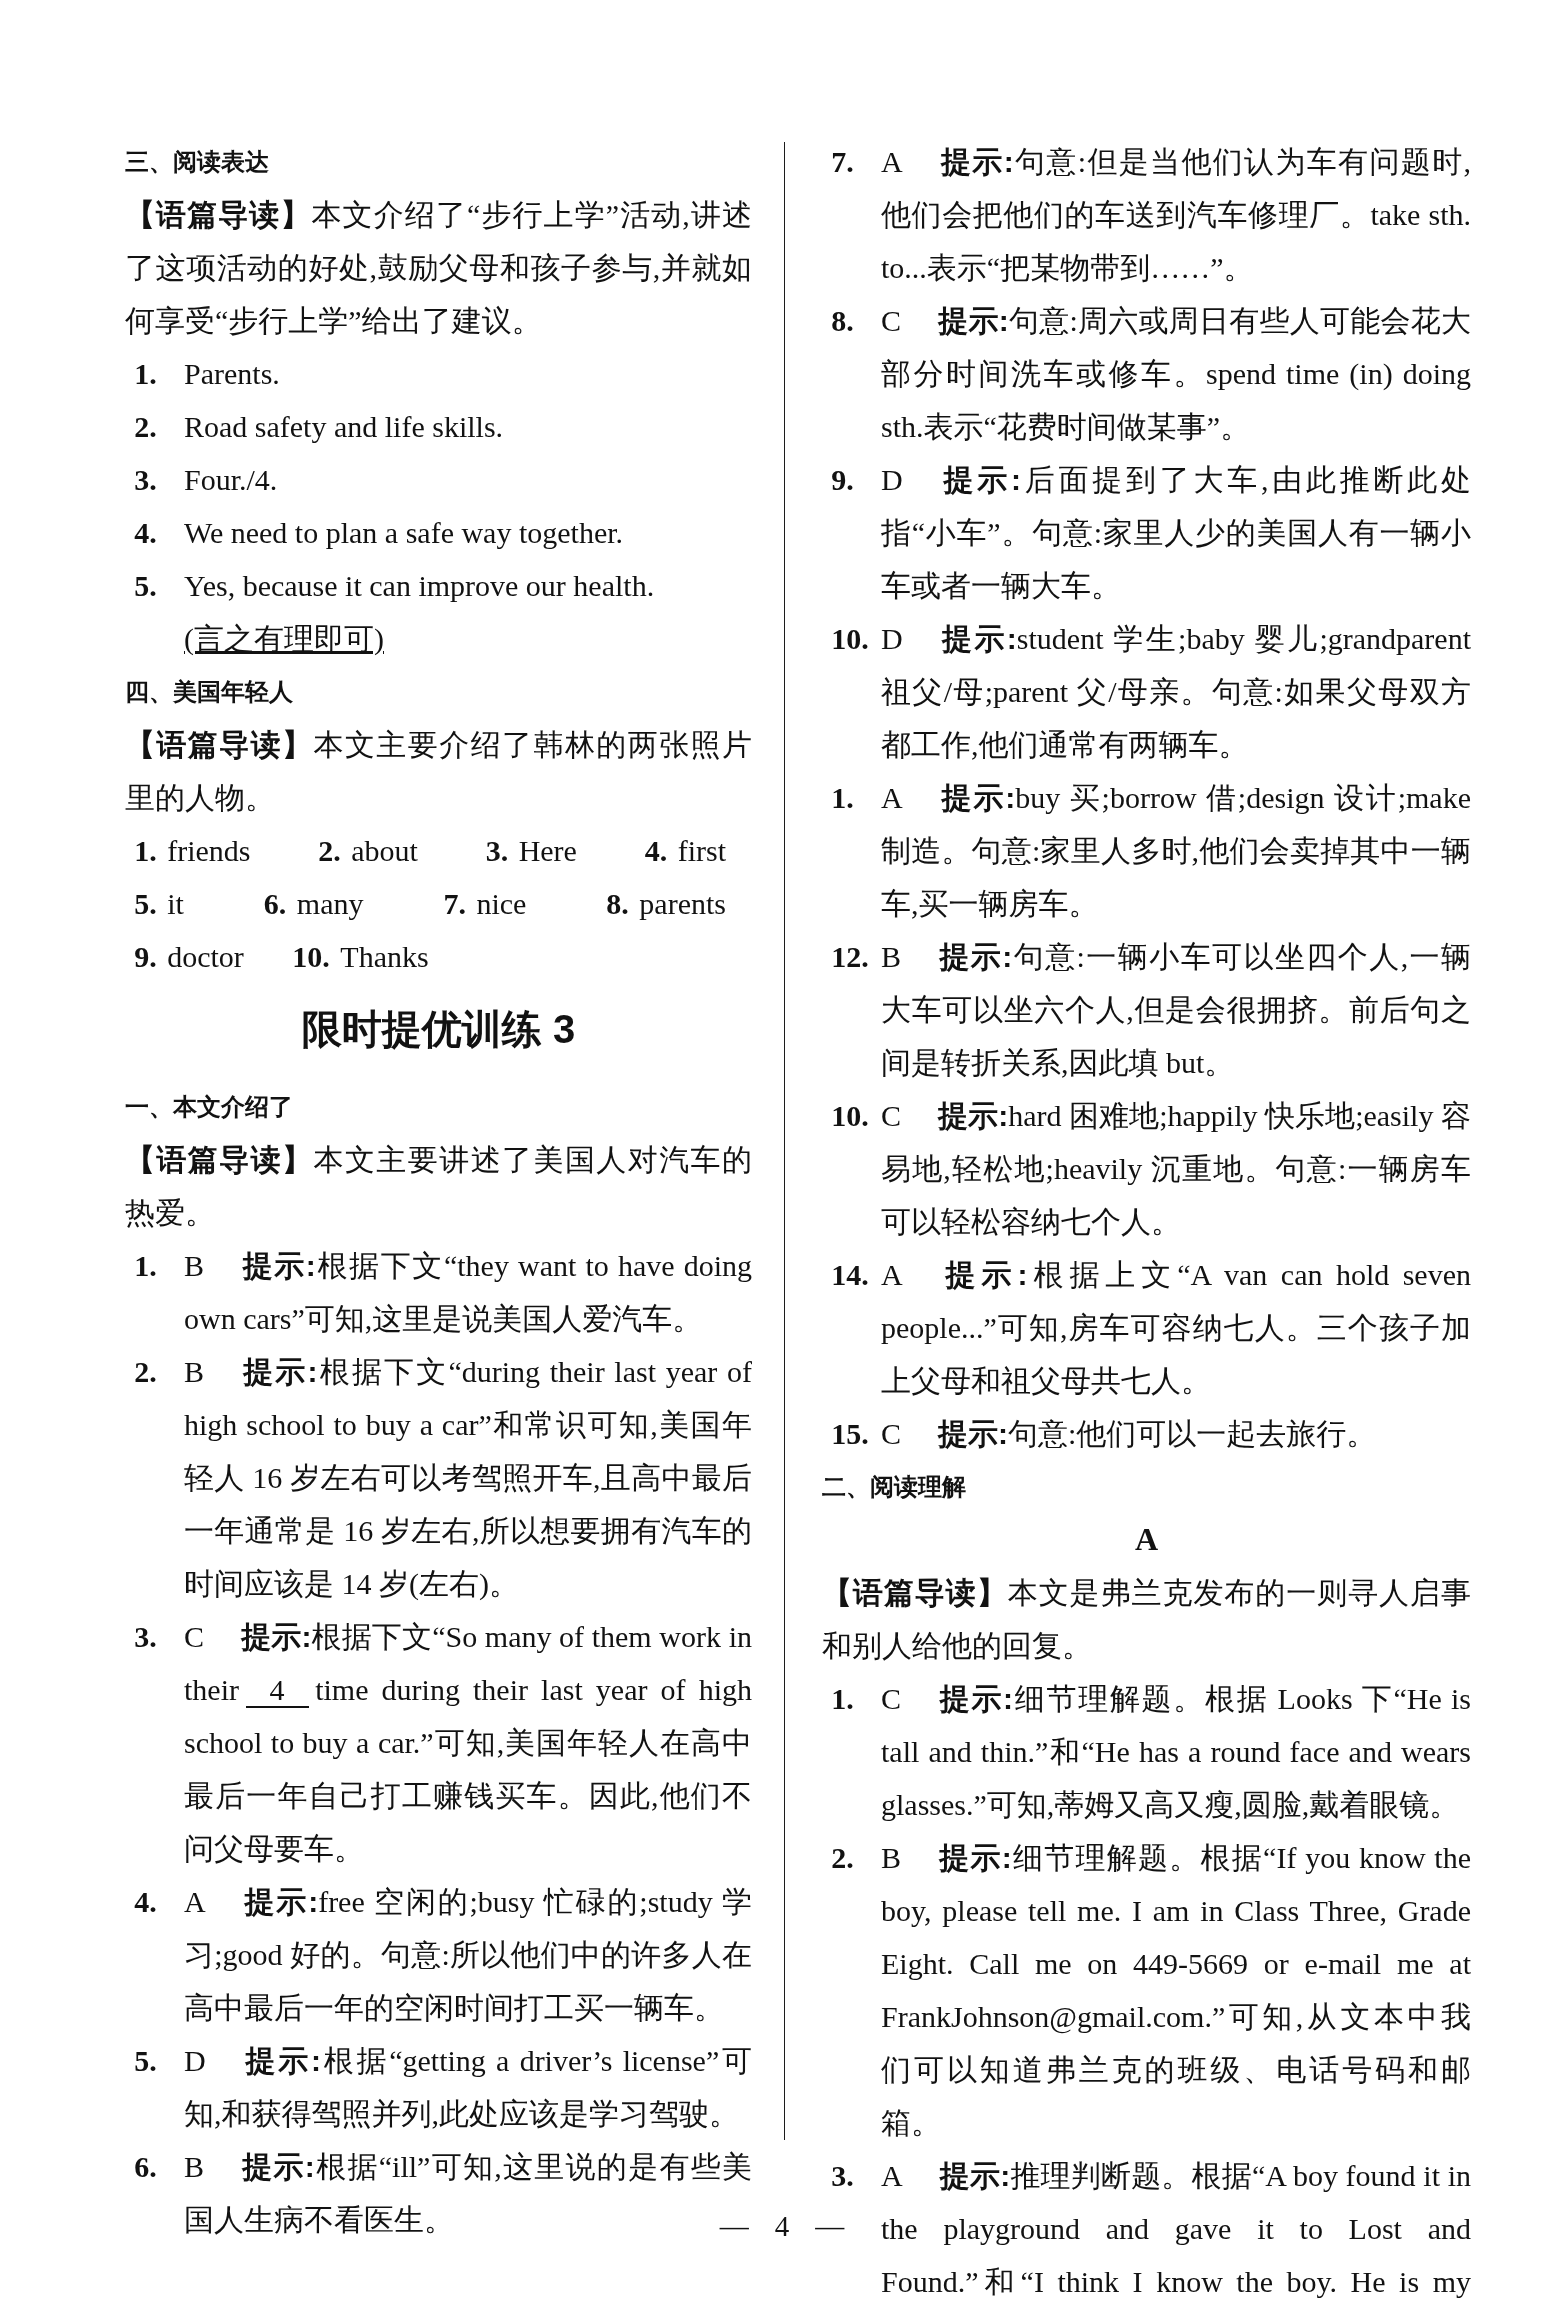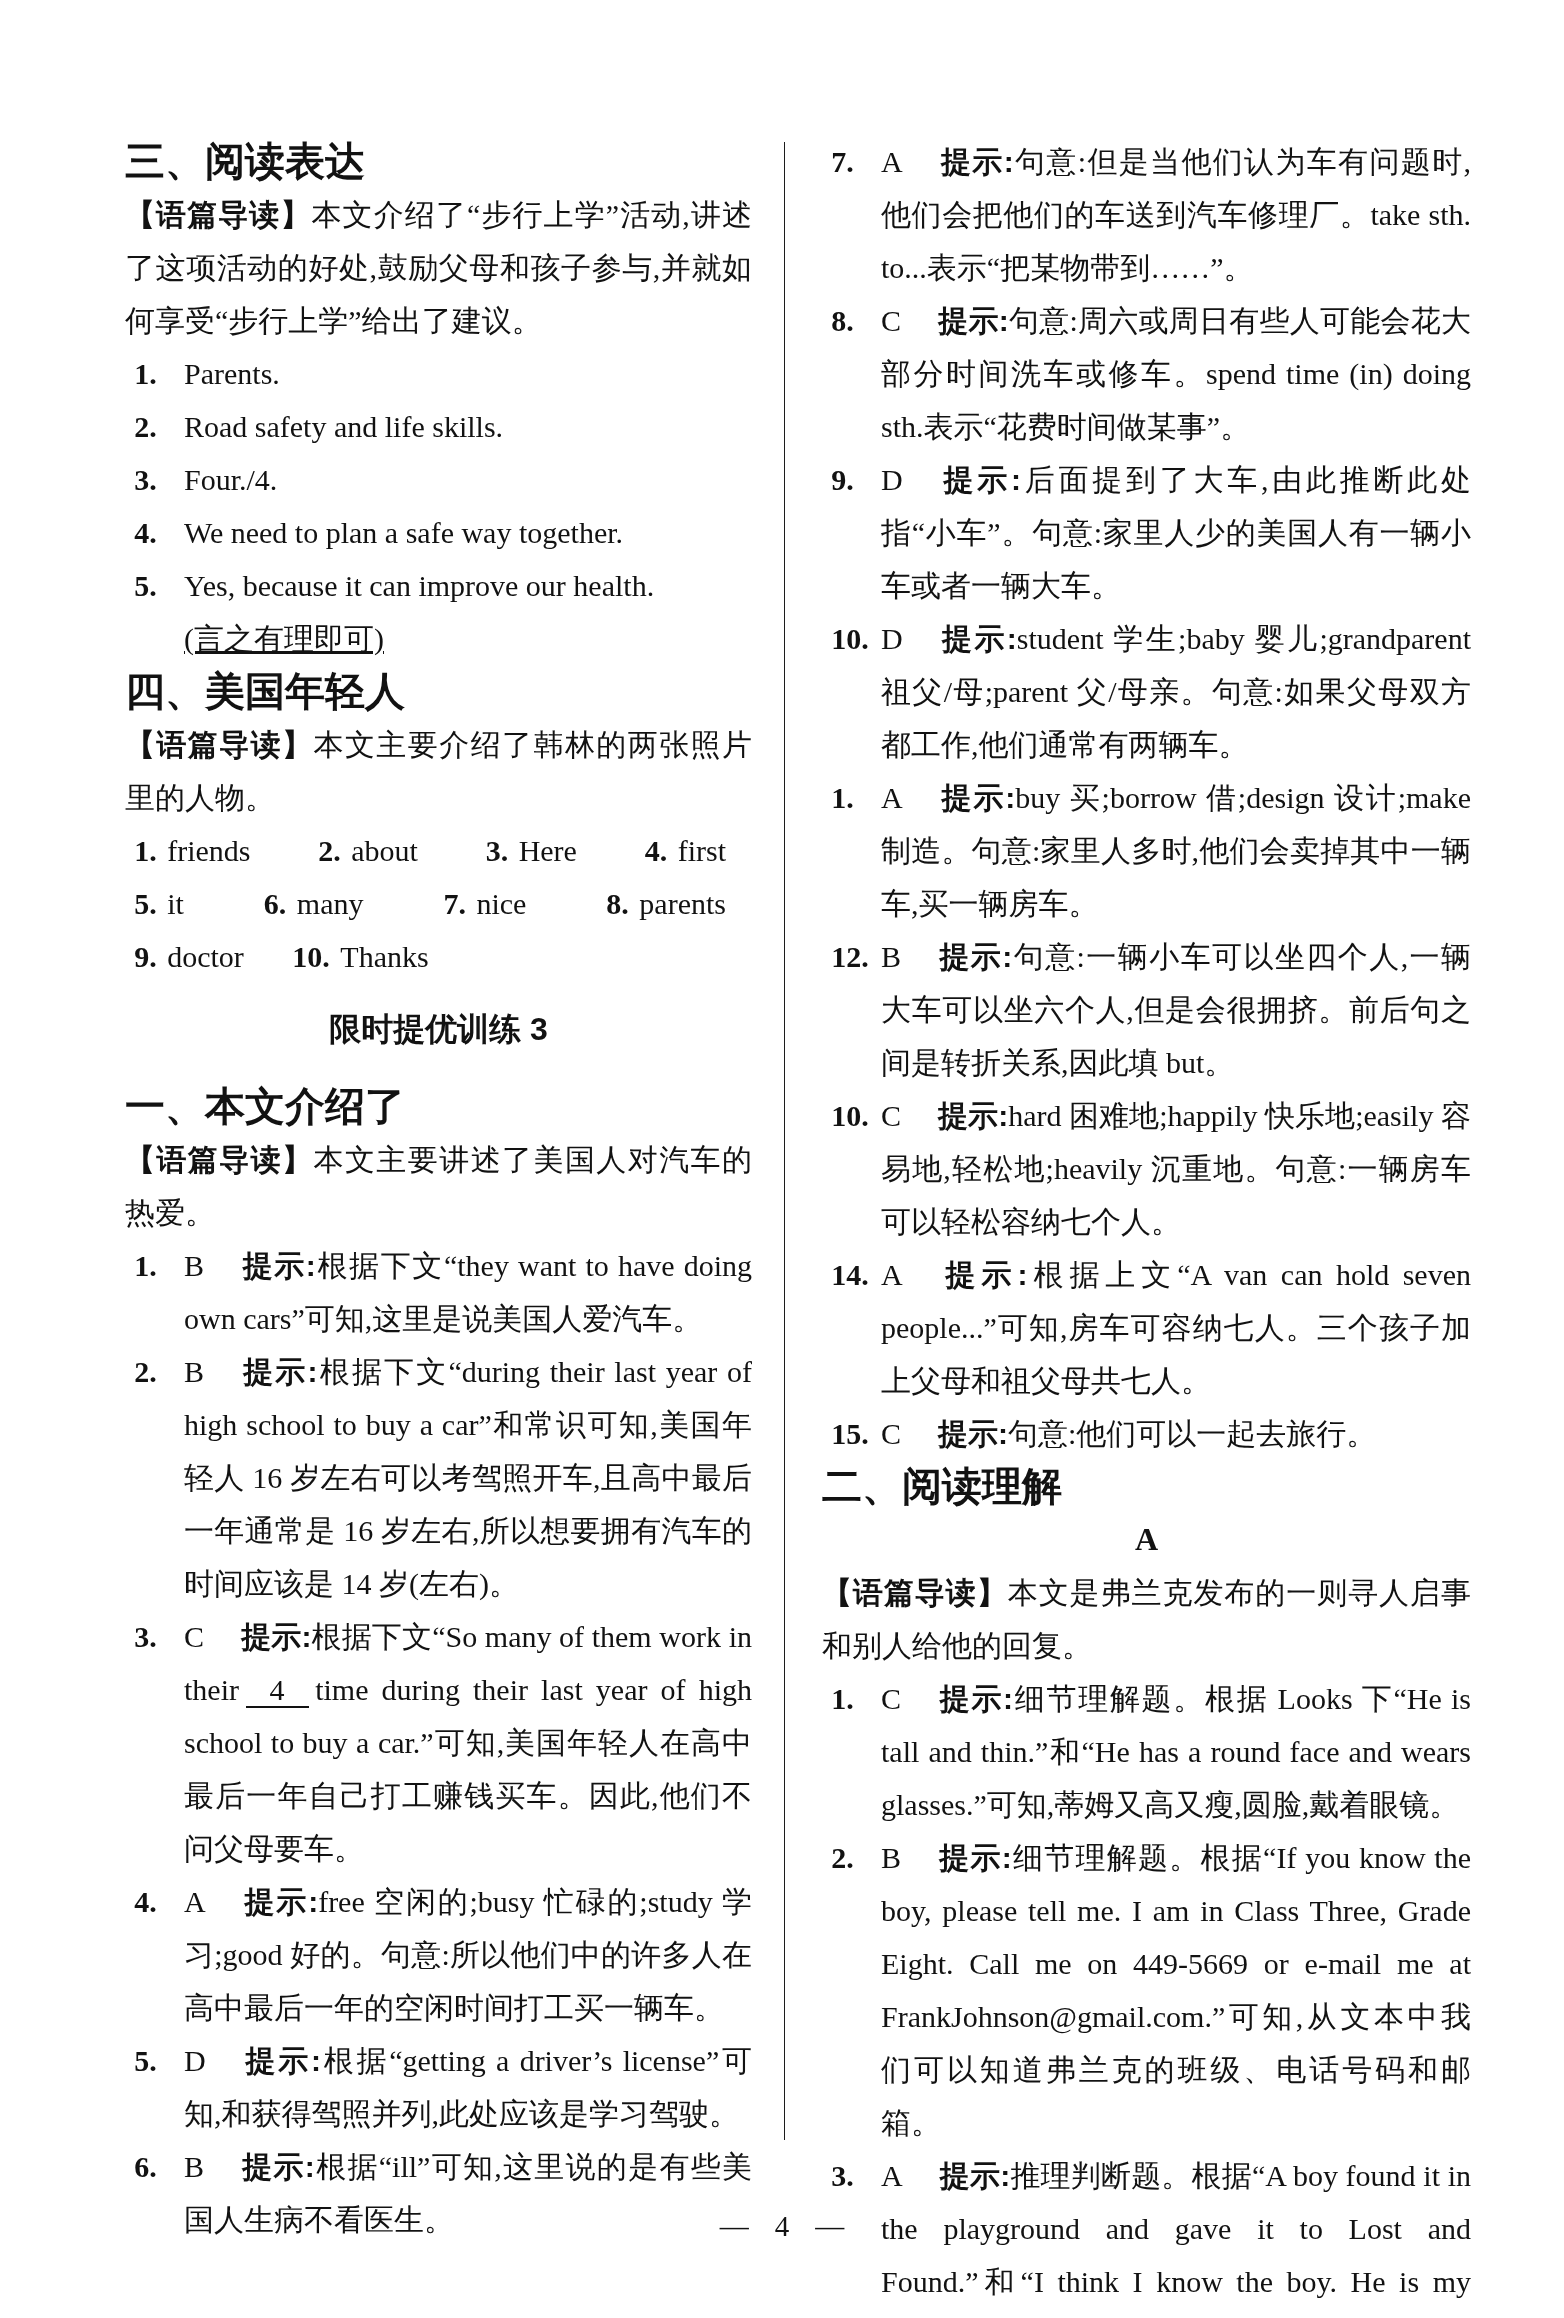--- a/index.html
+++ b/index.html
@@ -15,25 +15,25 @@
   }
   .col { position:absolute; top:135px; }
   .col-left  { left:125px;  width:627px; }
   .col-right { left:822px; width:649px; }
   .divider {
     position:absolute; left:784px; top:142px;
     width:1.3px; height:1998px; background:#1c1c1c;
   }
   .sec-heading {
     font-family:"Liberation Sans","DejaVu Sans",sans-serif;
+    font-weight:700; font-size:24px; line-height:53px;
+  }
+  .training-heading {
+    font-family:"Liberation Sans","DejaVu Sans",sans-serif;
     font-weight:700; font-size:40px; line-height:53px;
-  }
-  .training-heading {
-    font-family:"Liberation Sans","DejaVu Sans",sans-serif;
-    font-weight:700; font-size:32px; line-height:53px;
     text-align:center; margin:20px 0 24px 0;
   }
   .passage-label {
     text-align:center; font-weight:700; font-size:32px; line-height:53px;
     font-family:"Liberation Serif","DejaVu Serif",serif;
   }
   .intro { text-align:justify; }
   .intro-label {
     font-family:"Liberation Sans","DejaVu Sans",sans-serif;
     font-weight:700;

